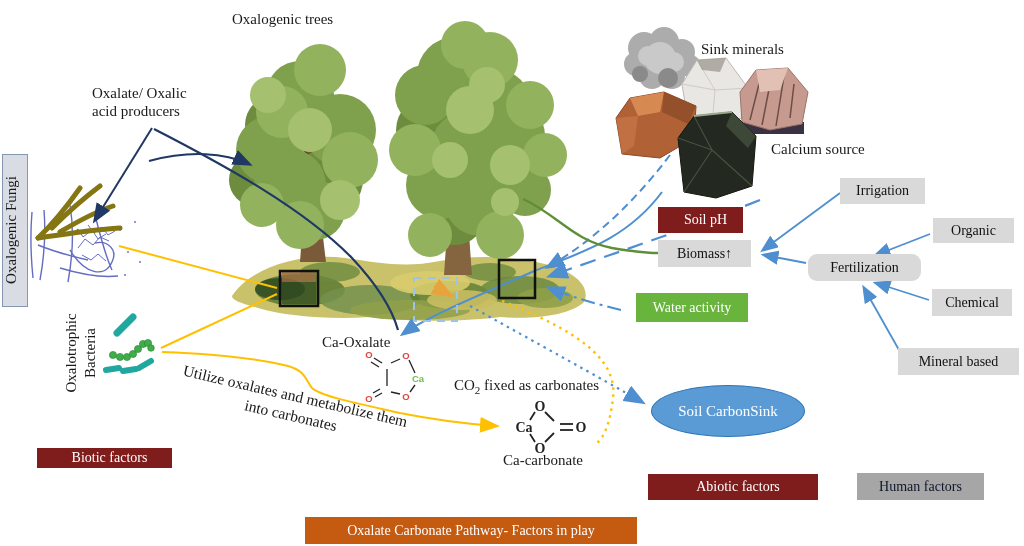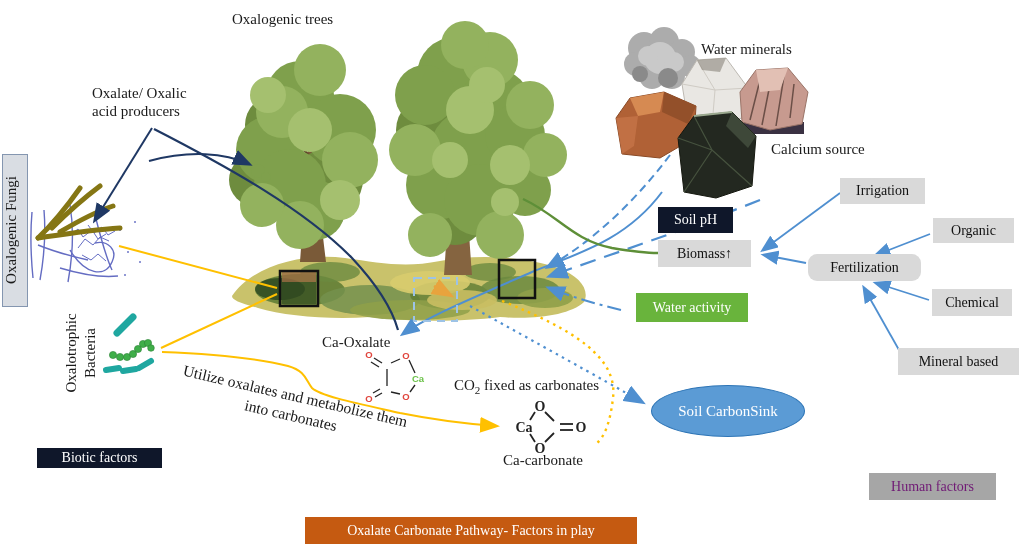--- a/index.html
+++ b/index.html
@@ -2,23 +2,23 @@
 <html><head>
 <meta charset="utf-8">
 <style>
   html,body{margin:0;padding:0;background:#fff;}
   #canvas{position:relative;width:1024px;height:546px;background:#fff;overflow:hidden;
           font-family:"Liberation Serif","DejaVu Serif",serif;color:#1a1a1a;}
   #art{position:absolute;left:0;top:0;z-index:1;}
   .lbl{position:absolute;z-index:2;font-size:15px;white-space:nowrap;line-height:18px;}
   .bx{position:absolute;z-index:2;display:flex;align-items:center;justify-content:center;
       font-size:14px;white-space:nowrap;}
-  .bx.blue{background:#0f172a;color:#fff;}
+  .bx.blue{background:#7f1d1d;color:#fff;padding-left:10px;}
   .bx.gray{background:#D9D9D9;color:#111;}
-  .bx.darkgray{background:#A6A6A6;color:#701a75;margin-left:12px;}
+  .bx.darkgray{background:#A6A6A6;color:#0f172a;}
   .bx.green{background:#69B43C;color:#fff;}
   .bx.orange{background:#C55A11;color:#fff;}
   #soil-ph{left:658px;top:207px;width:75px;height:26px;}
   #biomass{left:658px;top:240px;width:93px;height:27px;}
   #water-activity{left:624px;top:293px;width:112px;height:29px;margin-left:12px;}
   #irrigation{left:840px;top:178px;width:85px;height:26px;}
   #organic{left:933px;top:218px;width:81px;height:25px;}
   #fertilization{left:808px;top:254px;width:113px;height:27px;border-radius:9px;}
   #chemical{left:932px;top:289px;width:80px;height:27px;}
   #mineral-based{left:898px;top:348px;width:121px;height:27px;}
@@ -309,21 +309,21 @@
   <div id="lbl-bacteria">
     <span style="display:block">Oxalotrophic</span>
     <span style="display:block">Bacteria</span>
   </div>
 
   <div id="lbl-utilize">
     <span style="display:block">Utilize oxalates and metabolize them</span>
     <span style="display:block">into carbonates</span>
   </div>
 
-  <div class="lbl" id="lbl-soil-minerals">Water minerals</div>
+  <div class="lbl" id="lbl-soil-minerals">Sink minerals</div>
   <div class="lbl" id="lbl-calcium-source">Calcium source</div>
   <div class="lbl" id="lbl-ca-oxalate">Ca-Oxalate</div>
 
   <div class="lbl" id="lbl-co2"><span>CO</span><sub>2</sub><span> fixed as carbonates</span></div>
 
   <div class="lbl" id="lbl-ca-carbonate">Ca-carbonate</div>
 
   <div class="bx blue" id="soil-ph">Soil pH</div>
   <div class="bx gray" id="biomass">Biomass↑</div>
   <div class="bx green" id="water-activity">Water activity</div>
@@ -332,16 +332,17 @@
   <div class="bx gray" id="fertilization">Fertilization</div>
   <div class="bx gray" id="chemical">Chemical</div>
   <div class="bx gray" id="mineral-based">Mineral based</div>
 
   <div id="sink">
     <span>Soil Carbon</span>
     <span>Sink</span>
   </div>
 
   <div class="bx blue" id="biotic">Biotic factors</div>
+  <div class="bx blue" id="abiotic">Abiotic factors</div>
   <div class="bx darkgray" id="human">Human factors</div>
   <div class="bx orange" id="banner">Oxalate Carbonate Pathway- Factors in play</div>
 
 </div>
 
 </body></html>

